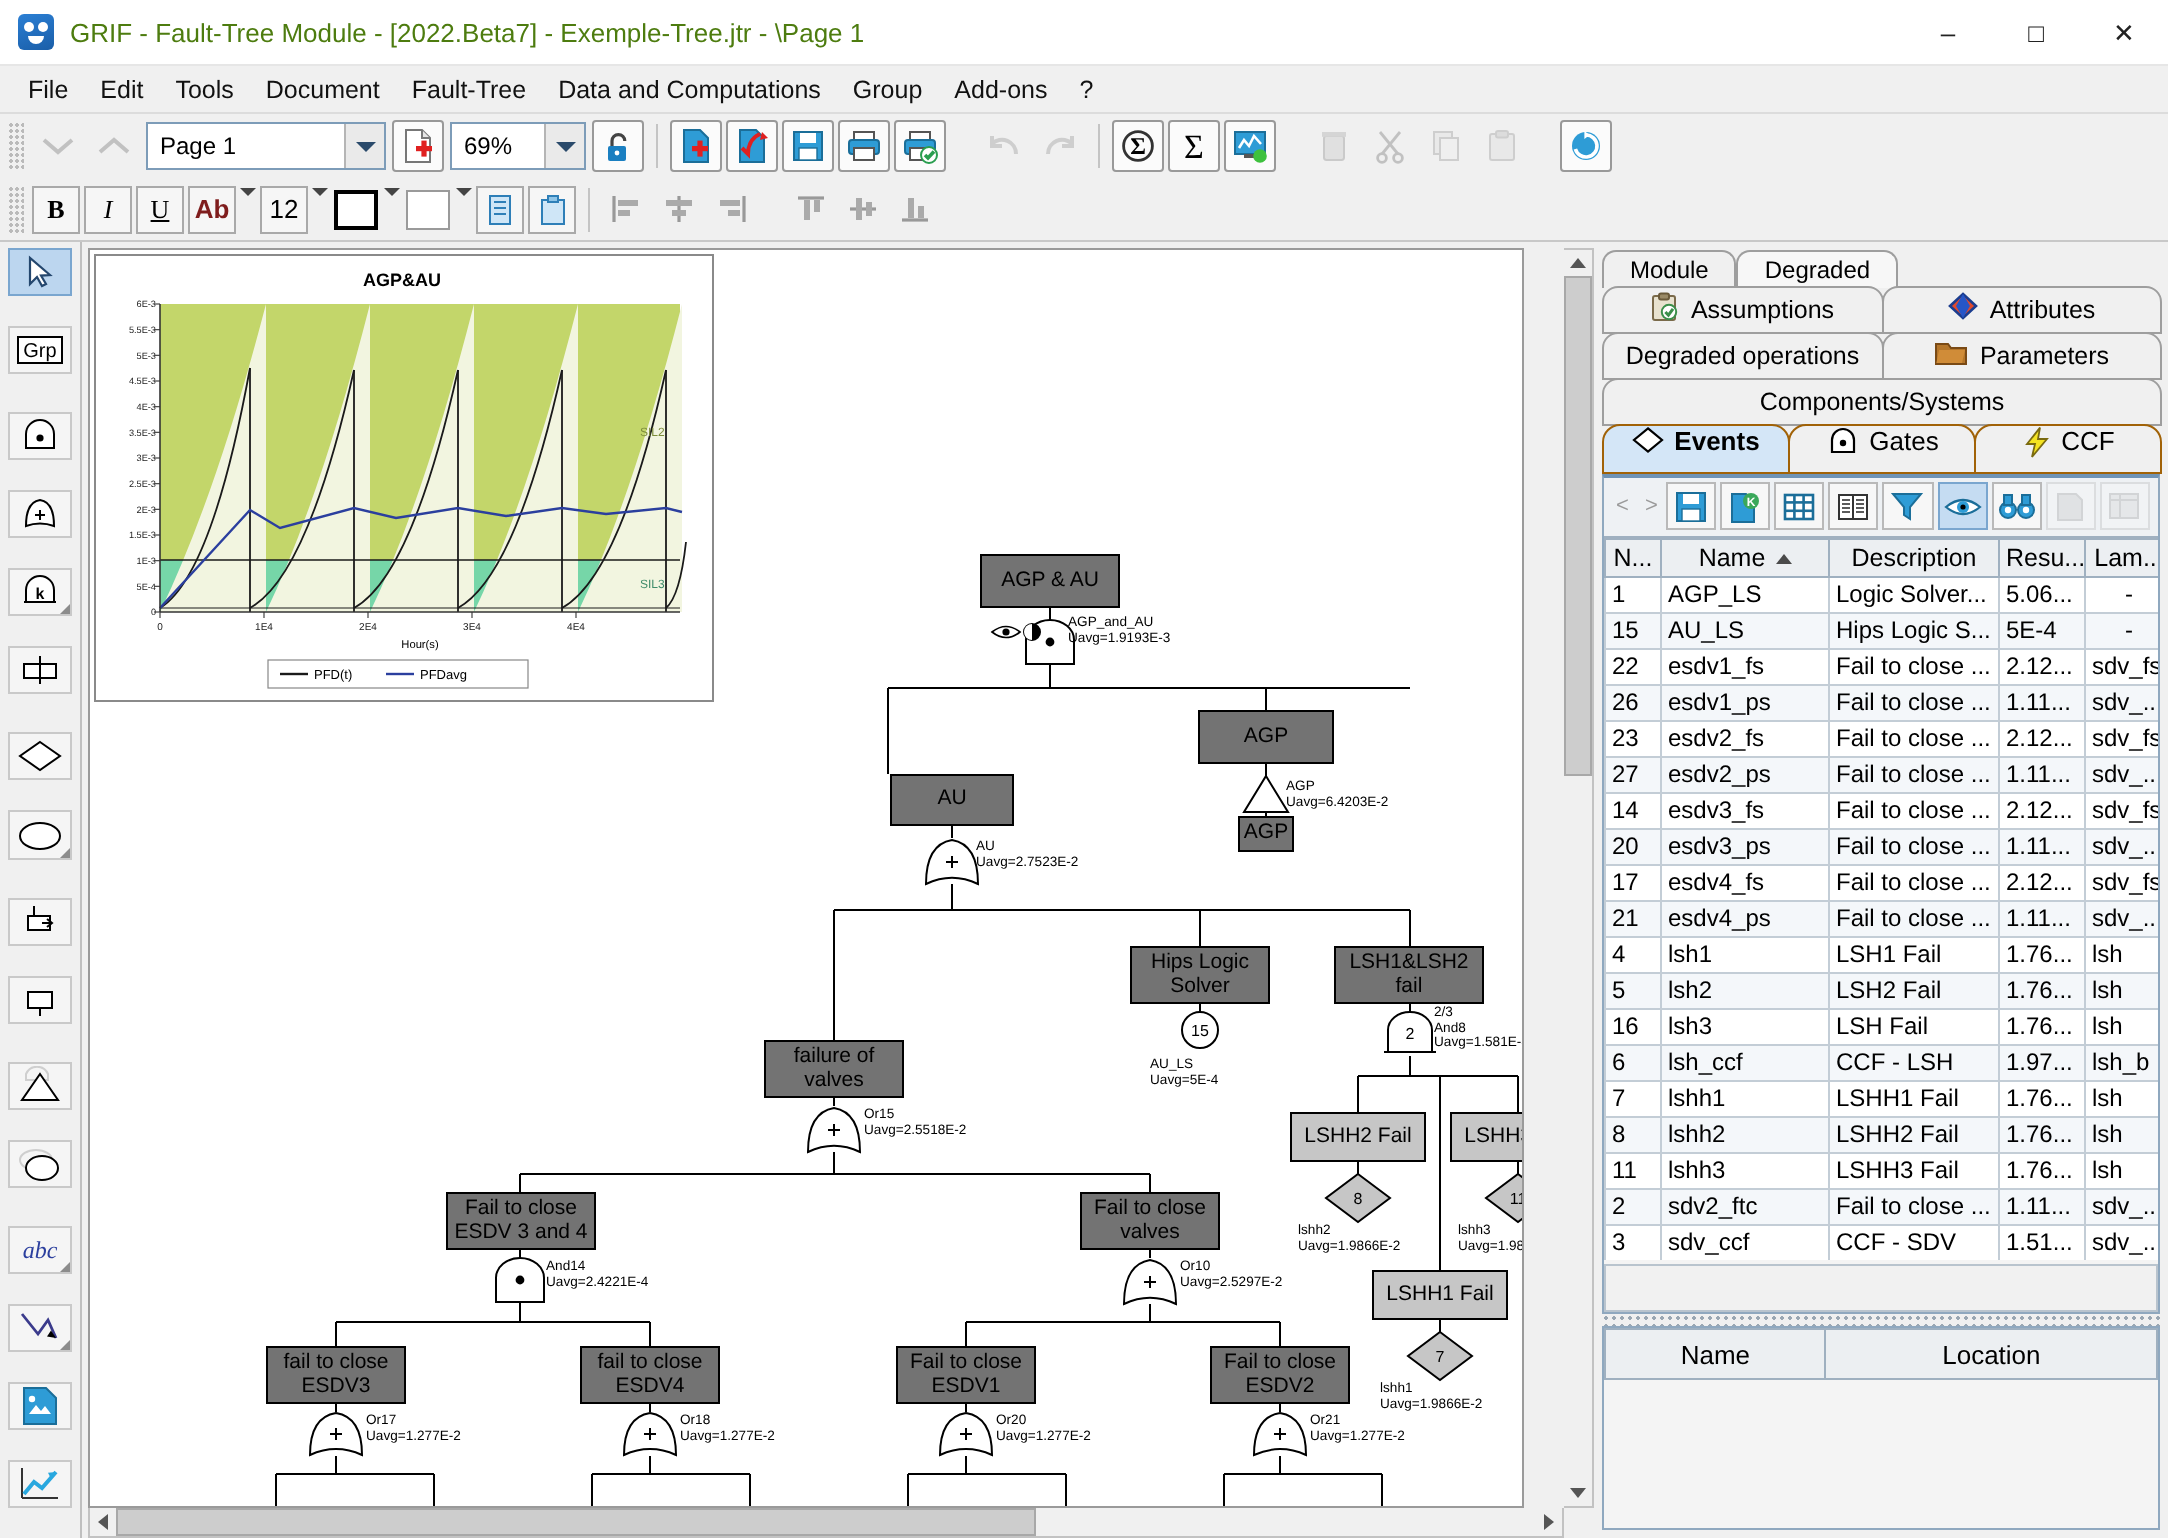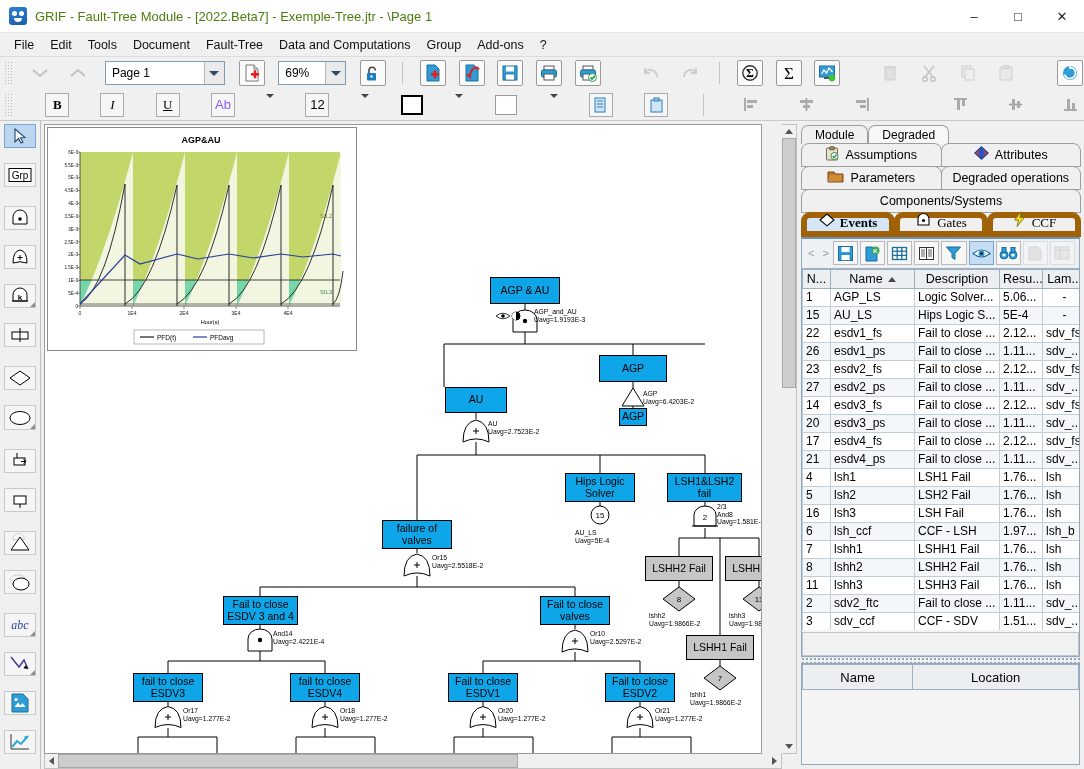--- a/index.html
+++ b/index.html
@@ -22,21 +22,21 @@
   .title-text{font-size:13px;color:#4d7c0f;white-space:nowrap;}
   .winbtns{margin-left:auto;display:flex;height:32px;}
   .winbtn{width:44px;height:32px;display:flex;align-items:center;justify-content:center;font-size:13px;color:#222;}
 
   
   .menubar{height:23px;background:#f0f0f0;display:flex;align-items:center;padding-left:6px;flex:0 0 auto;
            border-bottom:1px solid #dcdcdc;text-align:right;}
   .menubar .mi{padding:3px 8px;font-size:12.5px;color:#111;white-space:nowrap;}
 
   
-  .toolbar{height:32px;display:flex;align-items:center;background:#f0f0f0;padding-left:2px;flex:0 0 auto;justify-content:space-between;}
+  .toolbar{height:32px;display:flex;align-items:center;background:#f0f0f0;padding-left:2px;flex:0 0 auto;}
   .toolbar.row2{height:31px;border-bottom:1px solid #c8c8c8;}
   .grip{width:8px;height:24px;margin:0 3px 0 2px;
         background-image:radial-gradient(#b0b0b0 1px,transparent 1px);
         background-size:3px 3px;opacity:.85;flex:0 0 auto;}
   .tbtn{width:26px;height:26px;margin:0 1px;display:flex;align-items:center;justify-content:center;
         border:1px solid transparent;border-radius:2px;background:transparent;box-sizing:border-box;position:relative;}
   .tbtn.framed{border:1px solid #999;background:#fbfbfb;}
   .tbtn.dis{opacity:.38;}
   .sep{width:1px;height:22px;background:#c4c4c4;margin:0 5px;flex:0 0 auto;}
   .spacer{width:14px;flex:0 0 auto;}
@@ -89,23 +89,23 @@
   .tab{height:19px;padding:0 13px;display:flex;align-items:center;justify-content:center;font-size:12px;
        background:#f0f0f0;border:1px solid #9e9e9e;border-bottom:none;
        border-radius:7px 7px 0 0;box-sizing:border-box;white-space:nowrap;}
   .tab.sel{background:#f7f7f7;}
   .bandrow{display:flex;height:24px;margin-top:-1px;}
   .band{flex:1 1 0;height:24px;display:flex;align-items:center;justify-content:center;gap:6px;
         background:#f0f0f0;border:1px solid #9e9e9e;font-size:12.5px;box-sizing:border-box;
         border-radius:8px 8px 0 0;margin-right:-1px;white-space:nowrap;}
   .band.full{flex:1 1 100%;}
   .subtabs{display:flex;height:25px;margin-top:-1px;}
-  .subtab{flex:1 1 0;height:25px;display:flex;align-items:flex-end;justify-content:center;gap:5px;
-          background:#f0f0f0;border:6px solid #a16207;box-sizing:border-box;font-size:13px;
-          border-radius:9px 9px 0 0;margin-right:-1px;font-family:Liberation Serif, serif;}
+  .subtab{flex:1 1 0;height:25px;display:flex;align-items:flex-start;justify-content:center;gap:5px;
+          background:#f0f0f0;border:1px solid #a16207;box-sizing:border-box;font-size:13px;
+          border-radius:9px 9px 0 0;margin-right:-1px;}
   .subtab.sel{background:#d4e6f7;font-weight:bold;}
 
   .panelbox{background:#f4f4f4;border:1px solid #8fa8bf;border-top:2px solid #6f93b5;flex:1 1 auto;display:flex;flex-direction:column;min-height:0;}
   .ptoolbar{height:27px;display:flex;align-items:center;padding:1px 2px;background:#eef1f4;flex:0 0 auto;}
   .pt{width:26px;height:24px;display:flex;align-items:center;justify-content:center;border:1px solid #b9b9b9;background:#f7f7f7;margin-right:2px;box-sizing:border-box;}
   .pt.sel{background:#c5dcf2;border-color:#7aa6cf;}
   .pt.dis{opacity:.35;}
   .pt.navarrow{width:15px;border:none;background:transparent;color:#9a9a9a;font-size:11px;margin-right:0;}
 
   table.grid{border-collapse:collapse;width:100%;font-size:12px;table-layout:fixed;}
@@ -116,21 +116,21 @@
   .gridwrap{flex:1 1 auto;overflow:hidden;background:#fff;border-top:1px solid #9fb0c0;}
   .sortasc{display:inline-block;width:0;height:0;border-left:4px solid transparent;border-right:4px solid transparent;border-bottom:5px solid #4a4a4a;margin-left:5px;vertical-align:middle;}
   .emptystrip{height:22px;background:#f1f1f1;border:1px solid #b9c4ce;margin-top:2px;flex:0 0 auto;}
   .dotsplit{height:6px;background-image:radial-gradient(#9aa7b3 1px,transparent 1px);background-size:4px 4px;flex:0 0 auto;}
   .bottomtable{height:100px;flex:0 0 auto;border:1px solid #8fa8bf;background:#f4f4f4;display:flex;flex-direction:column;}
   table.grid2{border-collapse:collapse;width:100%;font-size:13px;table-layout:fixed;}
   table.grid2 th{background:#eceff2;border:1px solid #9fb0c0;height:22px;font-weight:normal;font-size:13px;}
 
   
   .ft{position:absolute;left:0;top:0;width:100%;height:100%;}
-  .node{position:absolute;border:1px solid #000;background:#0ea5e9;display:flex;align-items:center;justify-content:center;
+  .node{position:absolute;border:1px solid #000;background:#737373;display:flex;align-items:center;justify-content:center;
         text-align:center;font-size:10.5px;line-height:11.5px;box-sizing:border-box;}
   .node.grey{background:#c6c6c6;}
   .lbl{position:absolute;font-size:6.8px;line-height:7.6px;color:#000;white-space:pre;}
   .chartbox{position:absolute;border:1px solid #8a8a8a;background:#fff;}
 </style>
 </head>
 <body>
 
 <div class="app">
 
@@ -319,21 +319,21 @@
       </svg>
     </div>
   </div>
 
   <div class="toolbar row2">
     <div class="grip"></div>
 
     <div class="fbtn" style="font-weight:bold;font-family:'Liberation Serif',serif;">B</div>
     <div class="fbtn" style="font-style:italic;font-family:'Liberation Serif',serif;">I</div>
     <div class="fbtn" style="text-decoration:underline;font-family:'Liberation Serif',serif;">U</div>
-    <div class="fbtn" style="color:#8b5cf6;font-weight:normal;">Ab</div>
+    <div class="fbtn" style="color:#7f1d1d;font-weight:bold;">Ab</div>
     <div class="mini-arrow">
         <b></b>
       </div>
     <div class="fbtn">12</div>
     <div class="mini-arrow">
         <b></b>
       </div>
 
     <div class="fbtn plain">
         <span class="swatch"></span>
@@ -904,30 +904,30 @@
                 <path d="M7.5 1 L14 7 L7.5 13 L1 7 Z" fill="#e04a2f" stroke="#1b3d8f" stroke-width="1.3"></path>
                 <path d="M7.5 1 L11 7 L7.5 13 L4 7 Z" fill="#2656c8"></path>
               </svg>
           </span>
           <span>Attributes</span>
         </div>
       </div>
 
       <div class="bandrow">
         <div class="band">
+          <span>Degraded operations</span>
+        </div>
+        <div class="band">
           <span>
             <svg width="17" height="14" viewBox="0 0 17 14">
                 <path d="M1 3 h6 l1.5 2 h7.5 v8 H1 Z" fill="#b5762a" stroke="#7a4a15"></path>
                 <path d="M2.5 6 h13 l-1.5 6.5 H1.2 Z" fill="#d08c38"></path>
               </svg>
           </span>
           <span>Parameters</span>
-        </div>
-        <div class="band">
-          <span>Degraded operations</span>
         </div>
       </div>
 
       <div class="bandrow">
         <div class="band full">
           <span>Components/Systems</span>
         </div>
       </div>
 
       <div class="subtabs">

